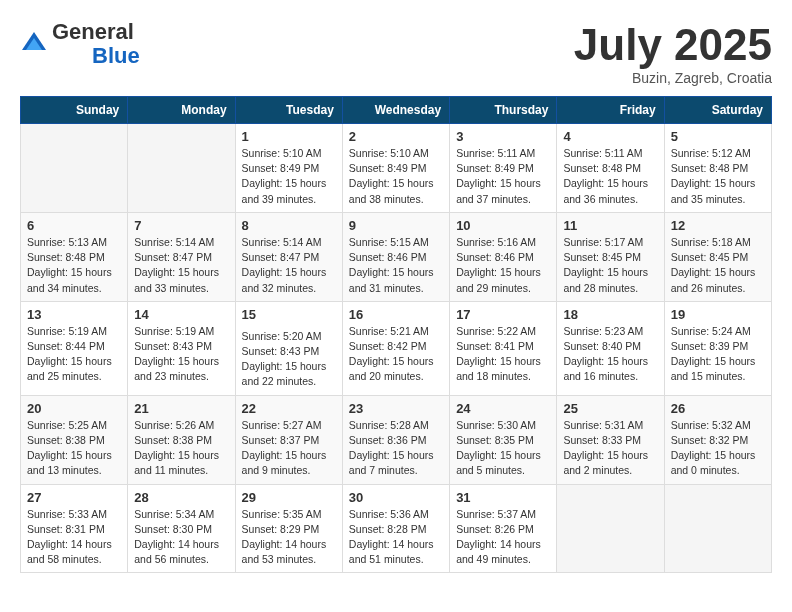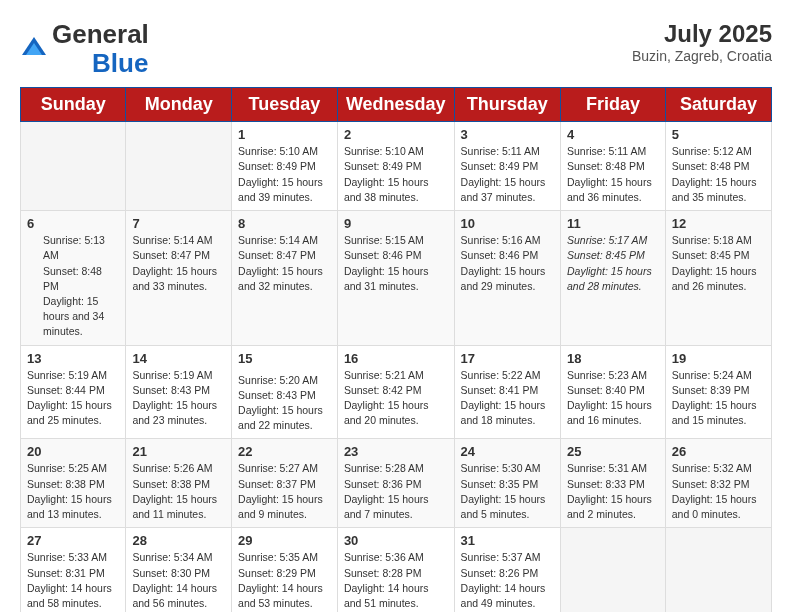--- a/index.html
+++ b/index.html
@@ -15,53 +15,53 @@
       justify-content: space-between;
       align-items: flex-start;
       margin-bottom: 10px;
     }
     .logo {
       display: flex;
       align-items: center;
       gap: 4px;
     }
     .logo-text {
-      font-size: 26px;
+      font-size: 22px;
       font-weight: bold;
       line-height: 1.1;
     }
     .logo-general { color: #333; }
     .logo-blue { color: #1565c0; margin-left: 40px; }
     .logo-icon {
       width: 28px;
       height: 28px;
     }
     .title-block {
       text-align: right;
     }
     .month-title {
-      font-size: 24px;
+      font-size: 44px;
       font-weight: bold;
       color: #333;
     }
     .subtitle {
       font-size: 14px;
       color: #555;
     }
     .calendar {
       width: 100%;
       border-collapse: collapse;
       border: 1px solid #ccc;
     }
     .calendar th {
-      background: #b91c1c;
+      background: #0c4a6e;
       color: #fff;
-      text-align: center;
+      text-align: right;
       padding: 6px 8px;
-      font-size: 18px;
+      font-size: 12px;
       font-weight: bold;
       border: 1px solid #1250a0;
     }
     .calendar td {
       vertical-align: top;
       border: 1px solid #ddd;
       padding: 5px 6px;
       width: 107px;
       min-height: 80px;
       font-size: 10.5px;
@@ -149,21 +149,21 @@
         <td>
           <span class="day-number">5</span>
           <div class="day-info" style="white-space: pre-line;">Sunrise: 5:12 AM
 Sunset: 8:48 PM
 Daylight: 15 hours and 35 minutes.</div>
         </td>
       </tr>
       <tr>
         <td>
           <span class="day-number">6</span>
-          <div class="day-info" style="white-space: pre-line; margin-left: 16px;">Sunrise: 5:13 AM
+          <div class="day-info" style="white-space: pre-line;">Sunrise: 5:13 AM
 Sunset: 8:48 PM
 Daylight: 15 hours and 34 minutes.</div>
         </td>
         <td>
           <span class="day-number">7</span>
           <div class="day-info" style="white-space: pre-line;">Sunrise: 5:14 AM
 Sunset: 8:47 PM
 Daylight: 15 hours and 33 minutes.</div>
         </td>
         <td>
@@ -179,21 +179,21 @@
 Daylight: 15 hours and 31 minutes.</div>
         </td>
         <td>
           <span class="day-number">10</span>
           <div class="day-info" style="white-space: pre-line;">Sunrise: 5:16 AM
 Sunset: 8:46 PM
 Daylight: 15 hours and 29 minutes.</div>
         </td>
         <td>
           <span class="day-number">11</span>
-          <div class="day-info" style="white-space: pre-line; font-style: italic;">Sunrise: 5:17 AM
+          <div class="day-info" style="white-space: pre-line;">Sunrise: 5:17 AM
 Sunset: 8:45 PM
 Daylight: 15 hours and 28 minutes.</div>
         </td>
         <td>
           <span class="day-number">12</span>
           <div class="day-info" style="white-space: pre-line;">Sunrise: 5:18 AM
 Sunset: 8:45 PM
 Daylight: 15 hours and 26 minutes.</div>
         </td>
       </tr>

